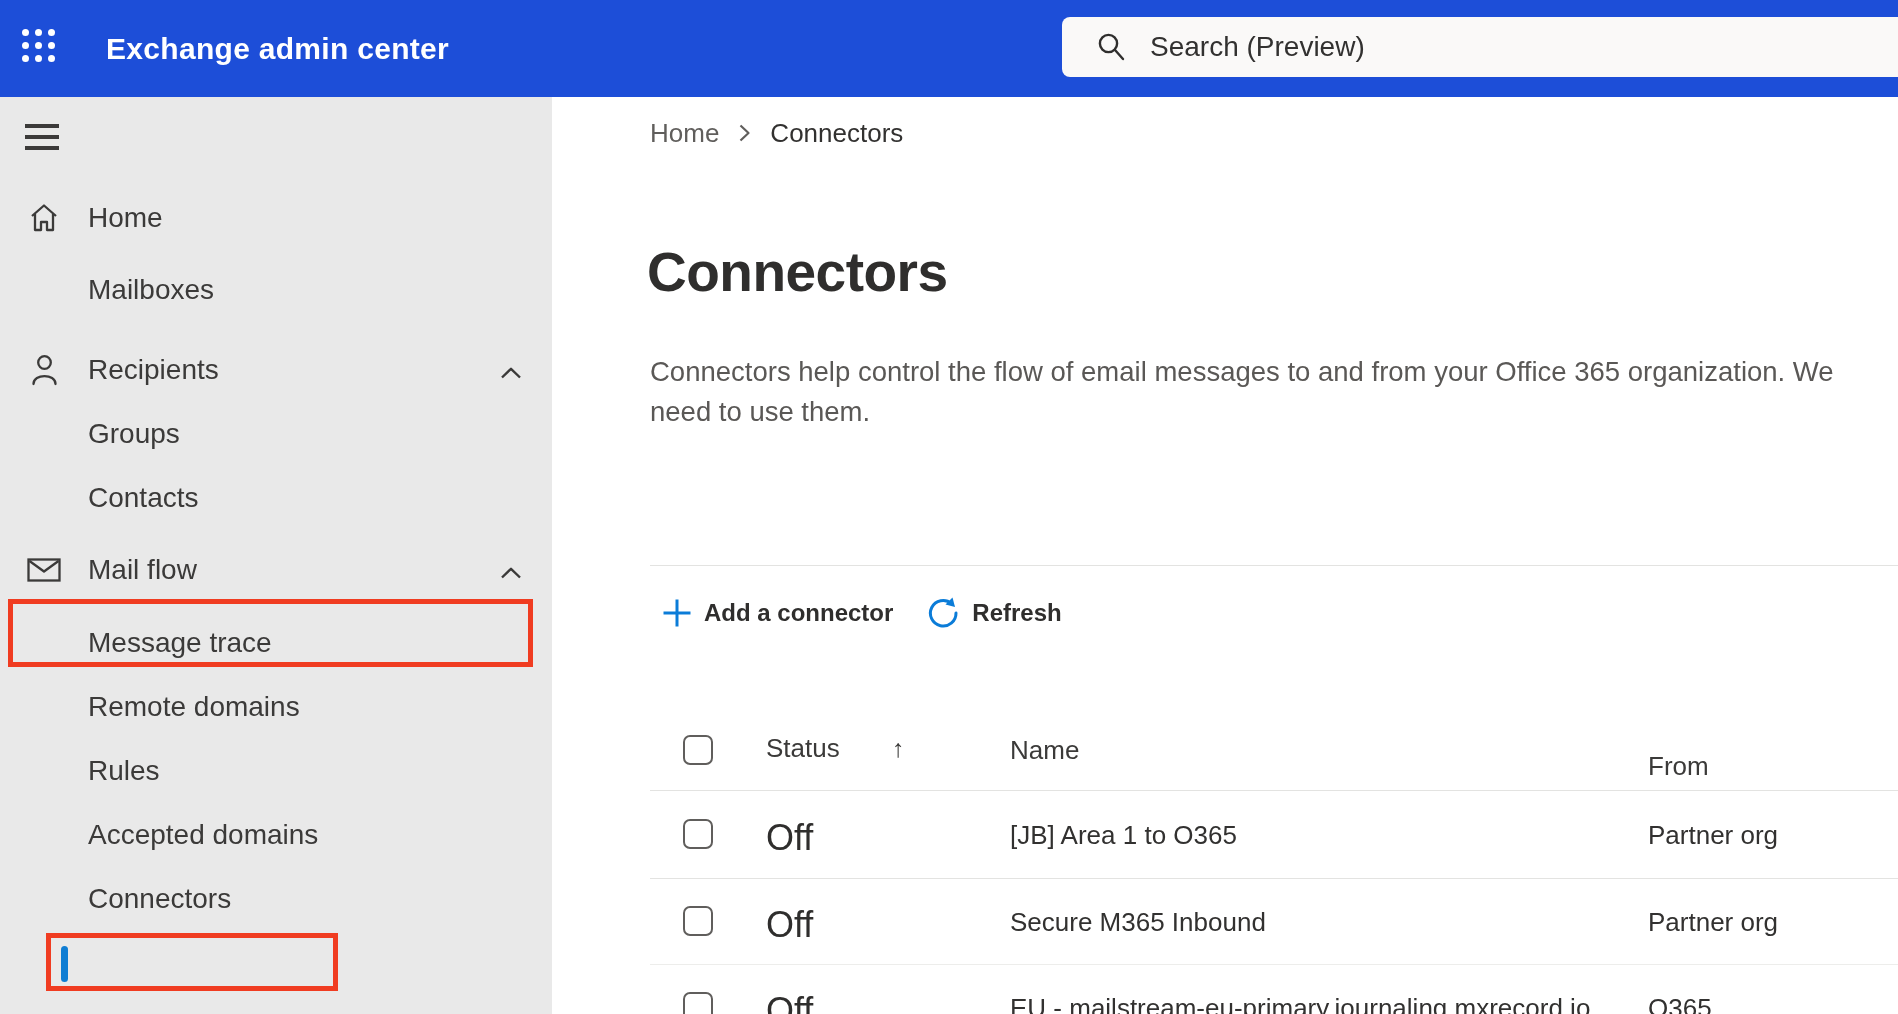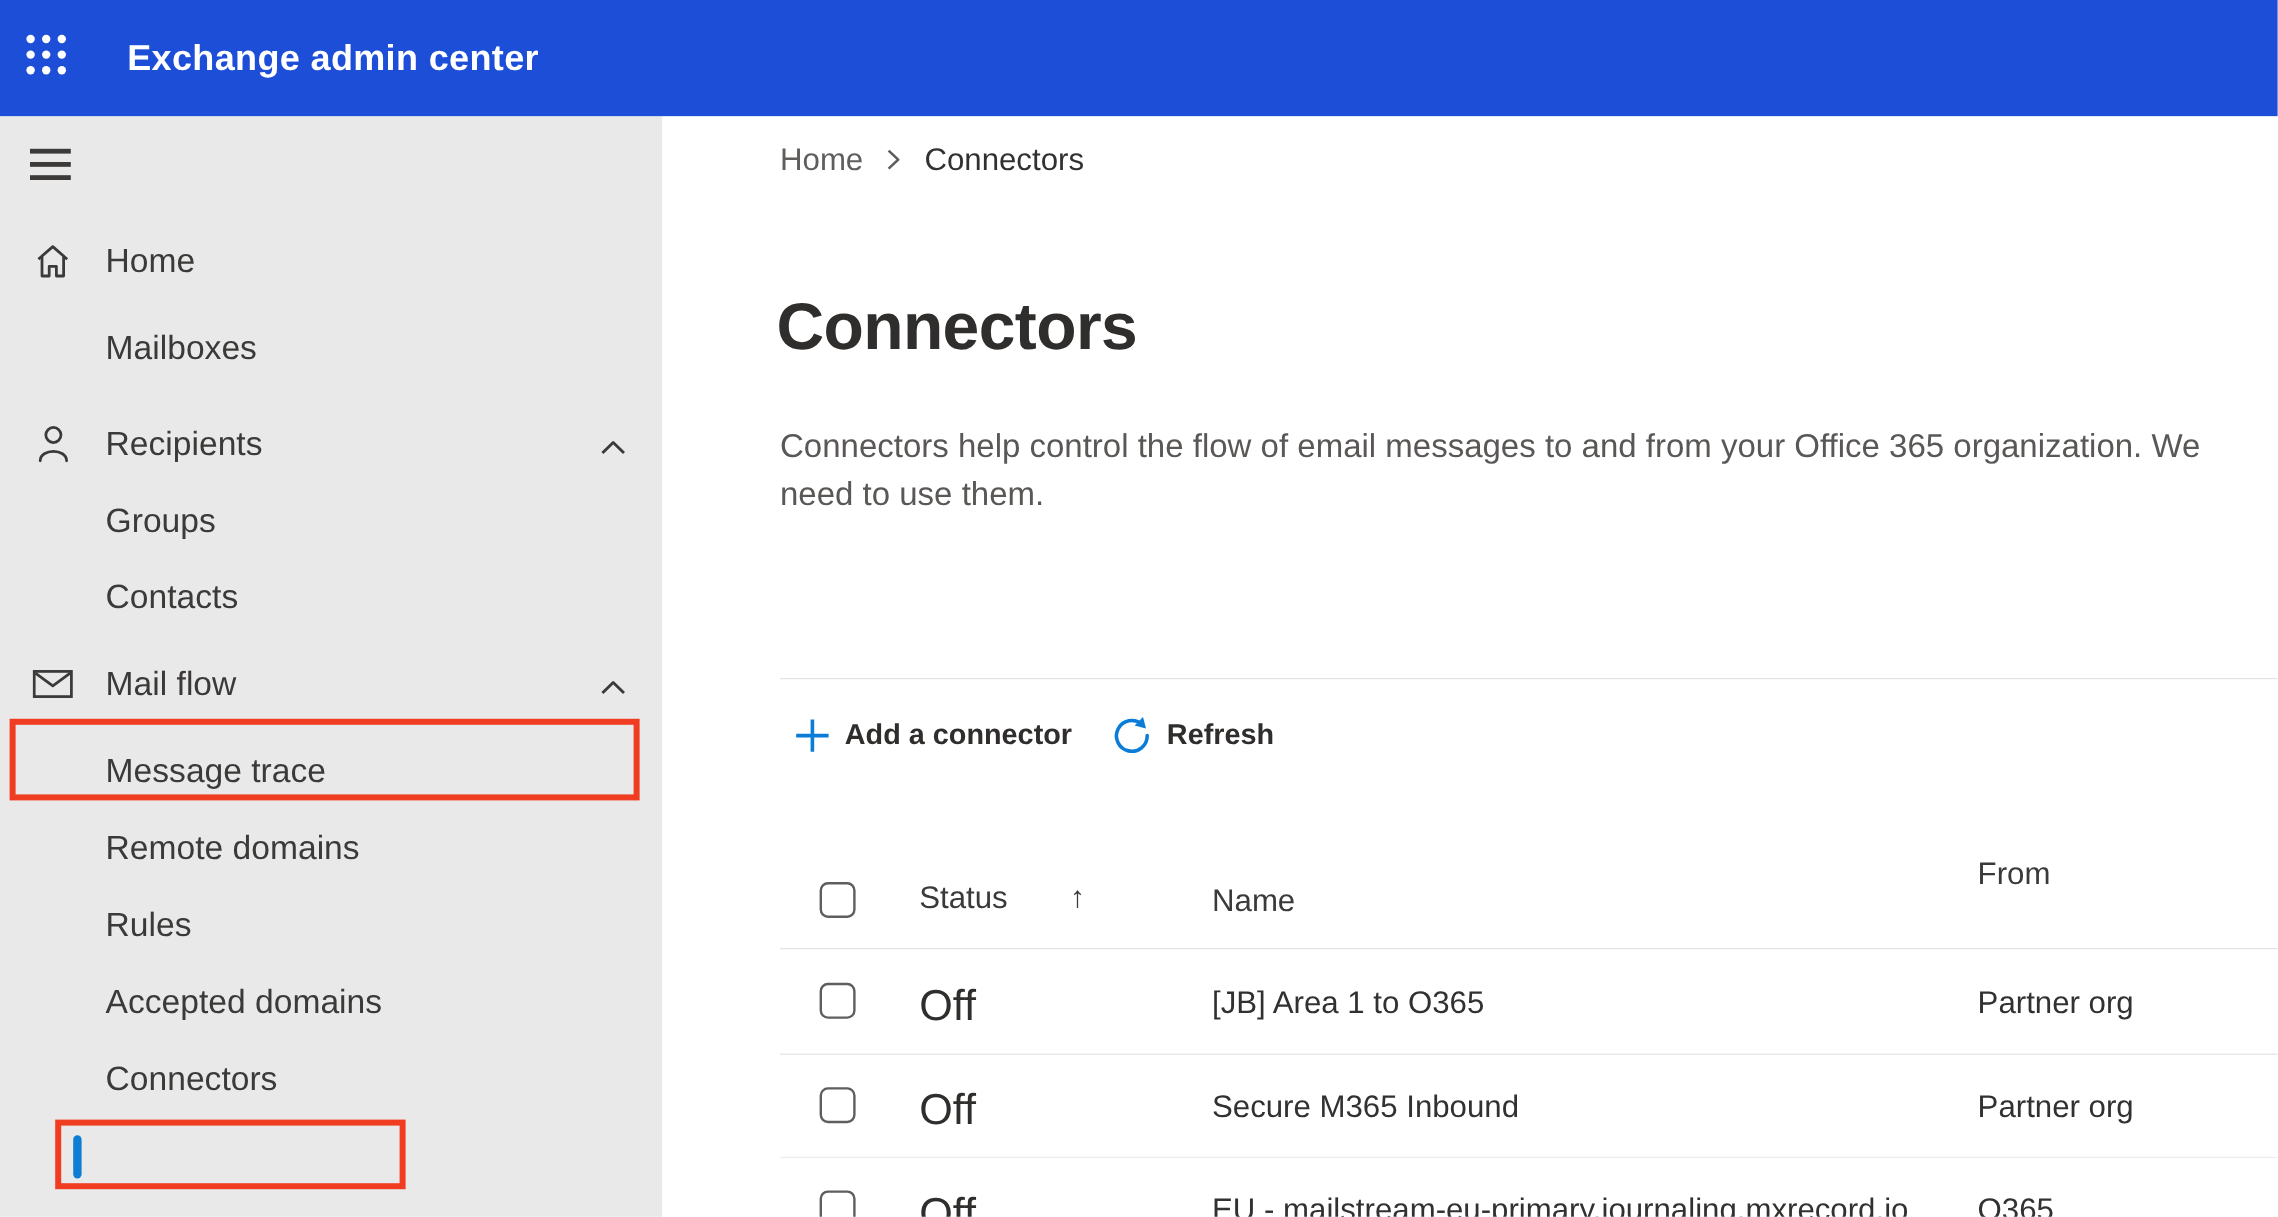--- a/index.html
+++ b/index.html
@@ -95,20 +95,27 @@
       <span></span>
       <span></span>
       <span></span>
       <span></span>
       <span></span>
       <span></span>
       <span></span>
       <span></span>
   </div>
   <div class="topbar-title">Exchange admin center</div>
+  <div class="searchbox">
+    <svg width="30" height="30" viewBox="0 0 30 30" fill="none">
+      <circle cx="12.5" cy="11.5" r="8.6" stroke="#2f2e2d" stroke-width="2.4"></circle>
+      <line x1="18.8" y1="17.8" x2="27" y2="27" stroke="#2f2e2d" stroke-width="2.4" stroke-linecap="round"></line>
+    </svg>
+    <input class="search-input" type="text" placeholder="Search (Preview)" style="">
+  </div>
 </div>
 
 <div class="sidebar">
   <div class="hamburger">
     <span></span>
       <span></span>
       <span></span>
   </div>
 
   <div class="nav">
@@ -221,21 +228,21 @@
       <span class="tb-label">Refresh</span>
     </div>
   </div>
 
   <div class="checkbox cb-x" style="top:638px;"></div>
   <div class="th col-status th-status" style="top:636px;">
     <span>Status</span>
     <span class="sort-arrow">↑</span>
   </div>
   <div class="th col-name" style="top:638px;"><span>Name</span></div>
-  <div class="th col-from" style="top:616px;"><span>From</span></div>
+  <div class="th col-from" style="top:654px;"><span>From</span></div>
   <div class="divider div-header"></div>
 
   <div>
     <div class="checkbox cb-x" style="top:722px;"></div>
     <div class="td td-status col-status" style="top:720px;">Off</div>
     <div class="td col-name" style="top:723px;">[JB] Area 1 to O365</div>
     <div class="td col-from" style="top:723px;">Partner org</div>
   </div>
   <div class="divider div-row1"></div>
 

